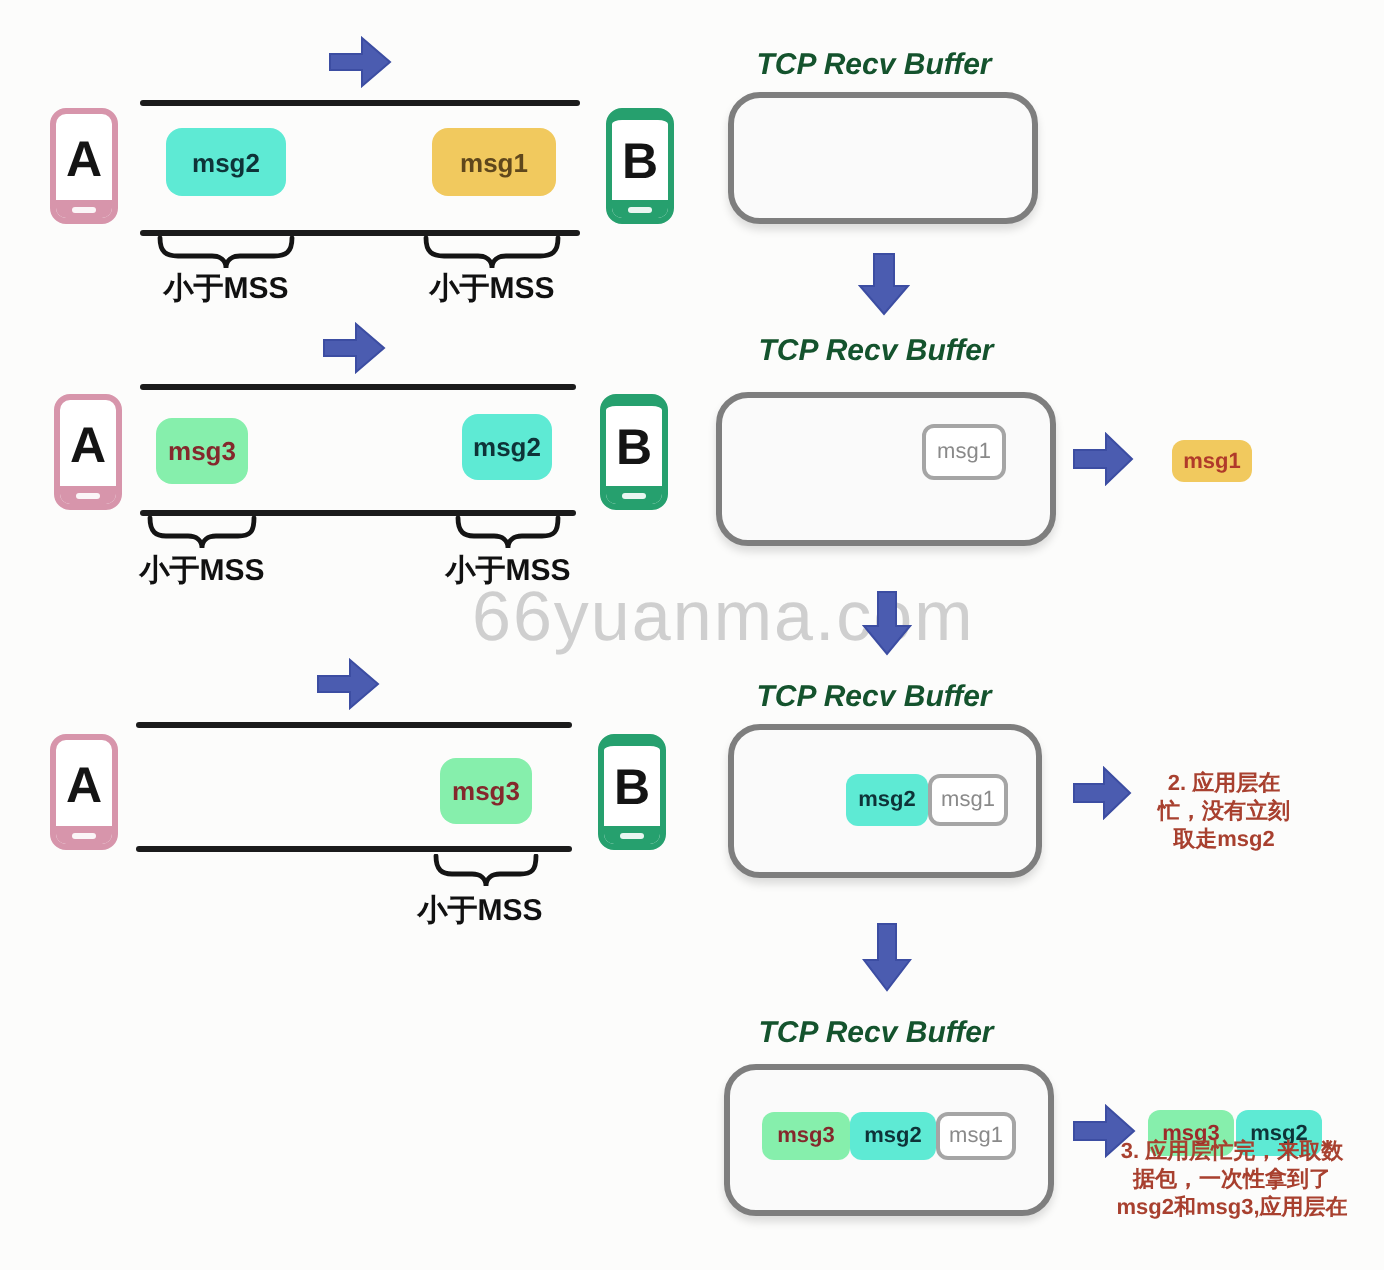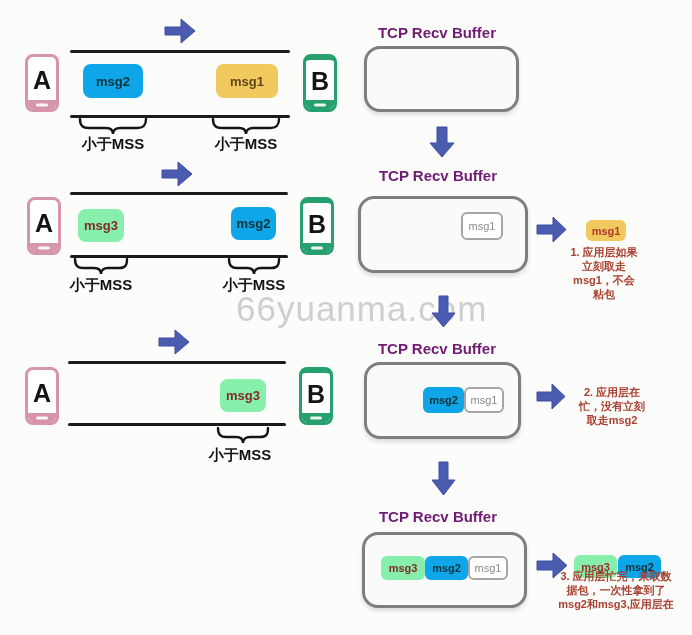--- a/index.html
+++ b/index.html
@@ -27,40 +27,40 @@
   .phone-b .phone-bar{background:#26a06e;}
   .phone-bar::after{
     content:"";position:absolute;left:50%;top:50%;transform:translate(-50%,-50%);
     width:12px;height:3px;background:rgba(255,255,255,.9);border-radius:2px;
   }
   
   .msg{
     position:absolute;border-radius:8px;display:flex;align-items:center;justify-content:center;
     font-weight:bold;font-size:13px;box-sizing:border-box;
   }
-  .msg-teal{background:#0ea5e9;color:#0e3338;}
+  .msg-teal{background:#5eead4;color:#0e3338;}
   .msg-yellow{background:#f1c95e;color:#5f471c;}
   .msg-pink{background:#86efac;color:#84282c;}
   .msg-plain{background:#fff;border:2px solid #a5a5a5;color:#8a8a8a;font-weight:normal;border-radius:6px;}
   
   .msg-sm{font-size:11px;border-radius:6px;}
   
   .brace{position:absolute;}
   .mss-label{
     position:absolute;transform:translateX(-50%);font-weight:bold;font-size:15px;
     color:#111;white-space:nowrap;
   }
   
   .buf{
     position:absolute;background:#fafafa;border:3px solid #7e7e7e;border-radius:16px;
     box-sizing:border-box;box-shadow:0 3px 4px rgba(0,0,0,.13);
   }
   .buf-title{
     position:absolute;transform:translateX(-50%);font-weight:bold;font-size:15px;
-    color:#701a75;white-space:nowrap;
+    color:#14532d;white-space:nowrap;font-style:italic;
   }
   
   .note{
     position:absolute;transform:translateX(-50%);color:#a8402f;font-weight:bold;
     font-size:11px;line-height:14px;text-align:center;white-space:nowrap;
   }
   .arr{position:absolute;}
 </style>
 </head>
 <body>
@@ -142,26 +142,20 @@
     <polygon points="8,1 18,1 18,17 25,17 13,31 1,17 8,17" fill="#4b5cb0" stroke="#3c4da2"></polygon>
   </svg>
 
   <div class="buf-title" style="left:438px;top:167px">TCP Recv Buffer</div>
   <div class="buf" style="left:358px;top:196px;width:170px;height:77px"></div>
   <div class="msg msg-plain msg-sm" style="left:461px;top:212px;width:42px;height:28px">msg1</div>
   <svg class="arr" style="left:536px;top:216px" width="31" height="27" viewBox="0 0 31 27">
     <polygon points="1,9 17,9 17,1 30,13.5 17,26 17,18 1,18" fill="#4b5cb0" stroke="#3c4da2"></polygon>
   </svg>
   <div class="msg msg-yellow msg-sm" style="left:586px;top:220px;width:40px;height:21px;color:#b03a2a">msg1</div>
-  <div class="note" style="left:604px;top:245px">
-    <div>1. 应用层如果</div>
-    <div>立刻取走</div>
-    <div>msg1，不会</div>
-    <div>粘包</div>
-  </div>
   <svg class="arr" style="left:431px;top:295px" width="25" height="33" viewBox="0 0 25 33">
     <polygon points="8,1 17,1 17,18 24,18 12.5,32 1,18 8,18" fill="#4b5cb0" stroke="#3c4da2"></polygon>
   </svg>
 
   <div class="buf-title" style="left:437px;top:340px">TCP Recv Buffer</div>
   <div class="buf" style="left:364px;top:362px;width:157px;height:77px"></div>
   <div class="msg msg-teal msg-sm" style="left:423px;top:387px;width:41px;height:26px">msg2</div>
   <div class="msg msg-plain msg-sm" style="left:464px;top:387px;width:40px;height:26px">msg1</div>
   <svg class="arr" style="left:536px;top:383px" width="30" height="27" viewBox="0 0 30 27">
     <polygon points="1,9 16,9 16,1 29,13.5 16,26 16,18 1,18" fill="#4b5cb0" stroke="#3c4da2"></polygon>

